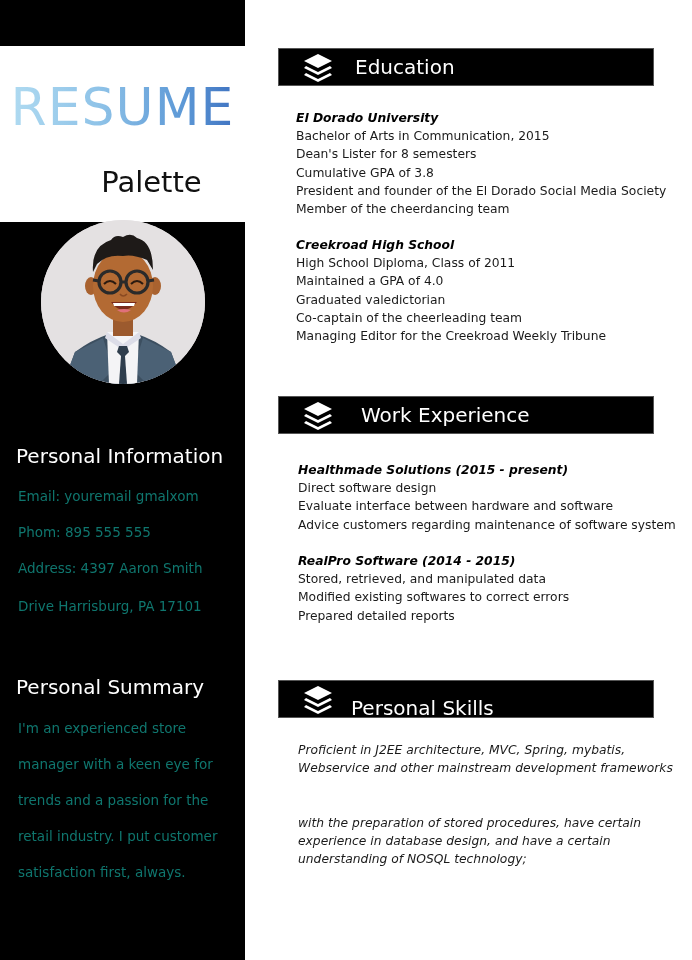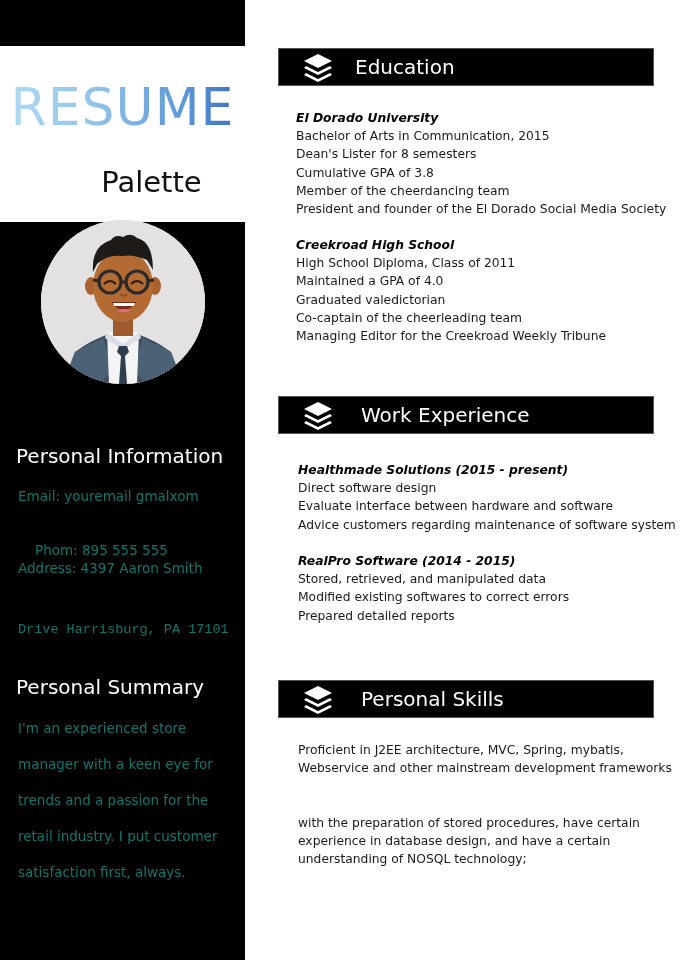--- a/index.html
+++ b/index.html
@@ -43,21 +43,21 @@
     }
     .section-bar .icon { position: absolute; left: 22px; top: 4px; width: 34px; height: 30px; }
     .section-bar .title {
       position: absolute; top: 0; color: #fff; font-family: "DejaVu Sans", sans-serif;
       font-size: 20px; line-height: 36px; white-space: nowrap;
     }
 
     .entry { position: absolute; left: 296px; font-family: "DejaVu Sans", sans-serif; font-size: 12.3px; line-height: 18.2px; color: #1a1a1a; white-space: nowrap; }
     .entry .head { font-weight: bold; color: #000; font-style: italic; }
     .entry.work { left: 298px; }
-    .para { position: absolute; left: 298px; width: 360px; font-family: "DejaVu Sans", sans-serif; font-size: 12.3px; line-height: 18.2px; color: #1a1a1a; white-space: nowrap; }
+    .para { position: absolute; left: 298px; width: 360px; font-family: "DejaVu Sans", sans-serif; font-size: 12.3px; line-height: 18.2px; color: #1a1a1a; white-space: nowrap; font-style: italic; }
   </style>
 </head>
 <body>
 
 <div class="sidebar-top-band"></div>
 <div class="sidebar-title-area"></div>
 <div class="sidebar-dark"></div>
 
 <div class="resume-title">RESUME</div>
 <div class="name-label">Palette</div>
@@ -97,23 +97,23 @@
     <path d="M79 74 Q82 78 86 74" fill="none" stroke="#8a4a22" stroke-width="1.6"></path>
 
     <path d="M70 82 Q82 98 96 82 Z" fill="#7a2a1a"></path>
     <path d="M72 83 L94 83 L93 86 L73 86 Z" fill="#ffffff"></path>
     <path d="M76 90 Q83 95 90 90 Q83 88 76 90 Z" fill="#e0707a"></path>
   </svg>
 </div>
 
 <div class="side-heading" style="top:442px;">Personal Information</div>
 <div class="side-line" style="top:486px;">Email: youremail gmalxom</div>
-<div class="side-line" style="top:540px;margin-left:17px;">Phom: 895 555 555</div>
+<div class="side-line" style="top:522px;">Phom: 895 555 555</div>
 <div class="side-line" style="top:558px;">Address: 4397 Aaron Smith</div>
-<div class="side-line" style="top:620px;font-family:Liberation Mono, monospace;">Drive Harrisburg, PA 17101</div>
+<div class="side-line" style="top:596px;">Drive Harrisburg, PA 17101</div>
 
 <div class="side-heading" style="top:673px;">Personal Summary</div>
 <div class="side-line" style="top:718px;">I'm an experienced store</div>
 <div class="side-line" style="top:754px;">manager with a keen eye for</div>
 <div class="side-line" style="top:790px;">trends and a passion for the</div>
 <div class="side-line" style="top:826px;">retail industry. I put customer</div>
 <div class="side-line" style="top:862px;">satisfaction first, always.</div>
 
 <div class="section-bar" style="top:48px;">
   <svg class="icon" viewBox="0 0 34 30">
@@ -122,22 +122,22 @@
     <path d="M5 20 L17 26 L29 20 L31 22 L17 29 L3 22 Z" fill="#fff"></path>
   </svg>
   <div class="title" style="left:76px;">Education</div>
 </div>
 
 <div class="entry" style="top:109px;">
   <div class="head">El Dorado University</div>
   <div>Bachelor of Arts in Communication, 2015</div>
   <div>Dean's Lister for 8 semesters</div>
   <div>Cumulative GPA of 3.8</div>
+  <div>President and founder of the El Dorado Social Media Society</div>
   <div>Member of the cheerdancing team</div>
-  <div>President and founder of the El Dorado Social Media Society</div>
 </div>
 
 <div class="entry" style="top:236px;">
   <div class="head">Creekroad High School</div>
   <div>High School Diploma, Class of 2011</div>
   <div>Maintained a GPA of 4.0</div>
   <div>Graduated valedictorian</div>
   <div>Co-captain of the cheerleading team</div>
   <div>Managing Editor for the Creekroad Weekly Tribune</div>
 </div>
@@ -164,21 +164,21 @@
   <div>Modified existing softwares to correct errors</div>
   <div>Prepared detailed reports</div>
 </div>
 
 <div class="section-bar" style="top:680px;">
   <svg class="icon" viewBox="0 0 34 30">
     <path d="M17 1 L31 8 L17 15 L3 8 Z" fill="#fff"></path>
     <path d="M5 13 L17 19 L29 13 L31 15 L17 22 L3 15 Z" fill="#fff"></path>
     <path d="M5 20 L17 26 L29 20 L31 22 L17 29 L3 22 Z" fill="#fff"></path>
   </svg>
-  <div class="title" style="left:82px;">Personal Skills</div>
+  <div class="title" style="left:72px;margin-top:9px;">Personal Skills</div>
 </div>
 
 <div class="para" style="top:741px;">
   <div>Proficient in J2EE architecture, MVC, Spring, mybatis,</div>
   <div>Webservice and other mainstream development frameworks</div>
 </div>
 
 <div class="para" style="top:814px;">
   <div>with the preparation of stored procedures, have certain</div>
   <div>experience in database design, and have a certain</div>

